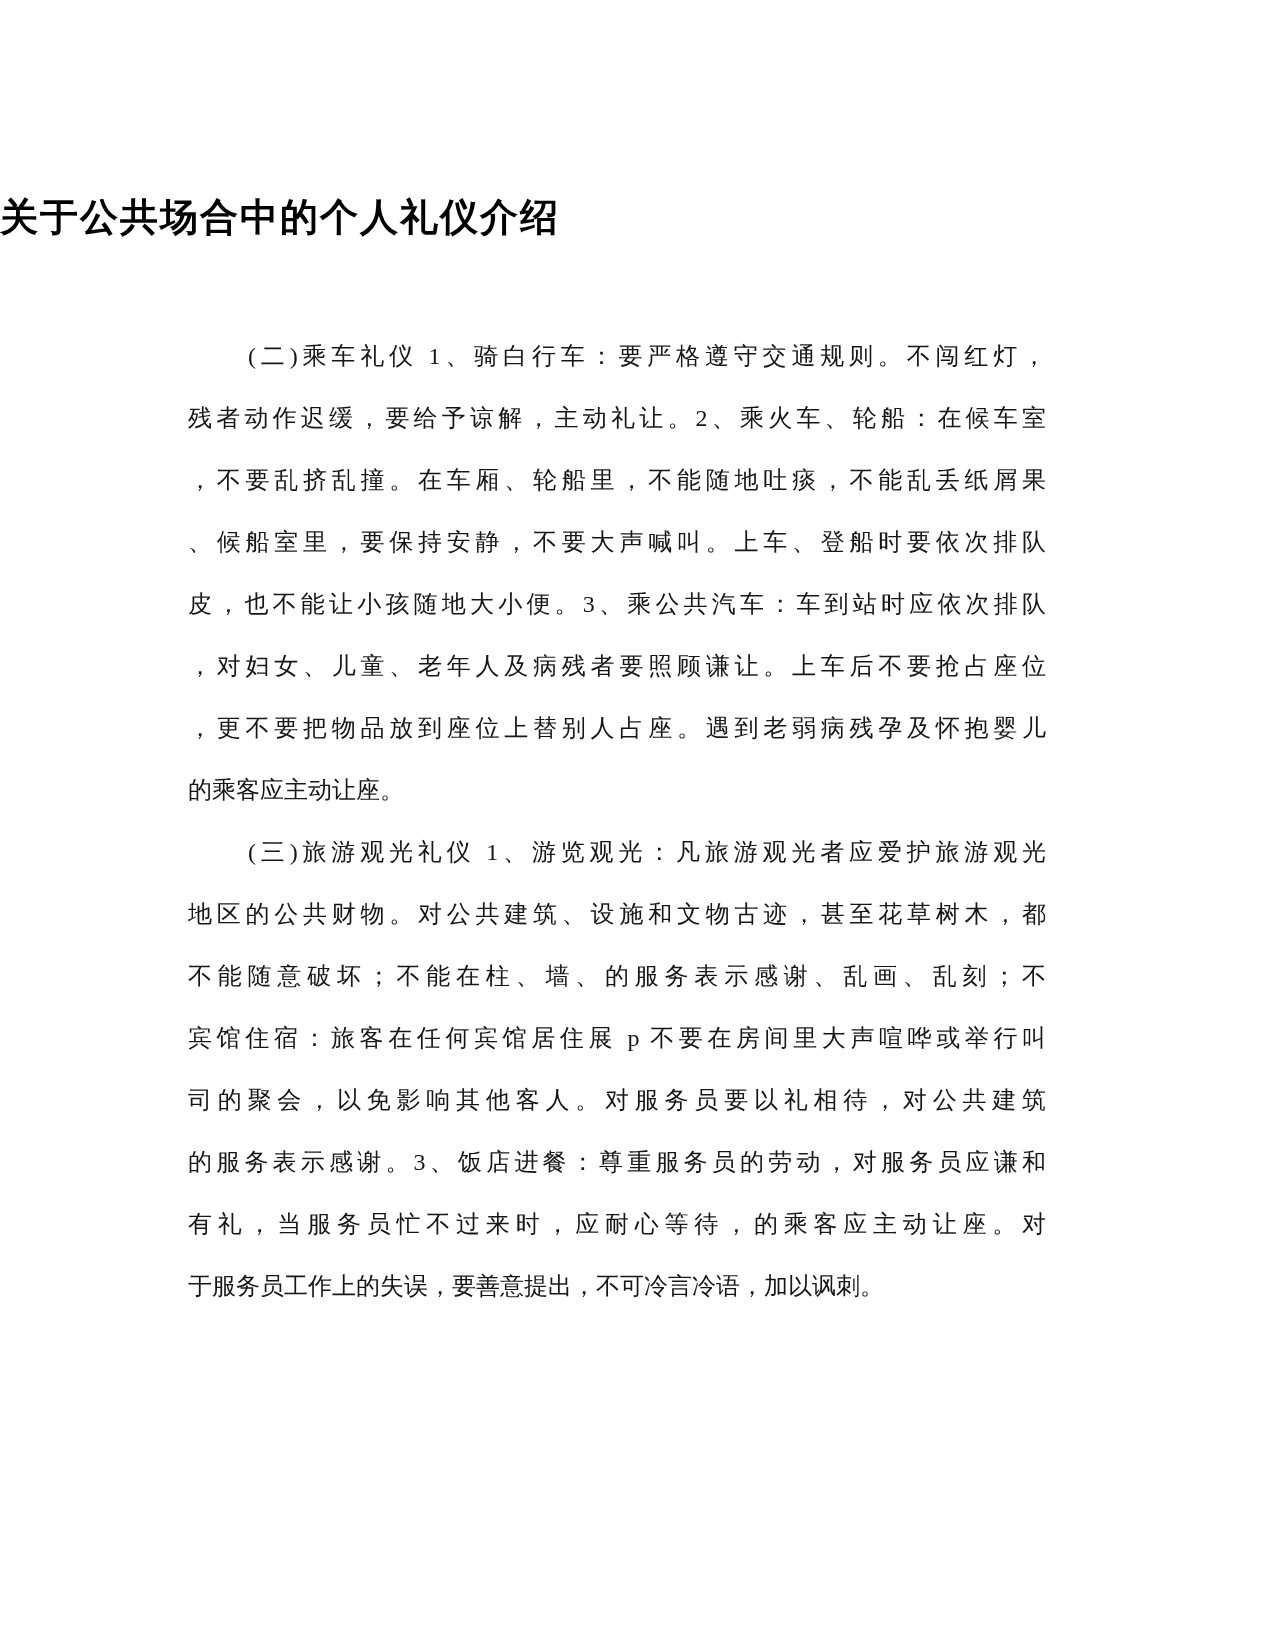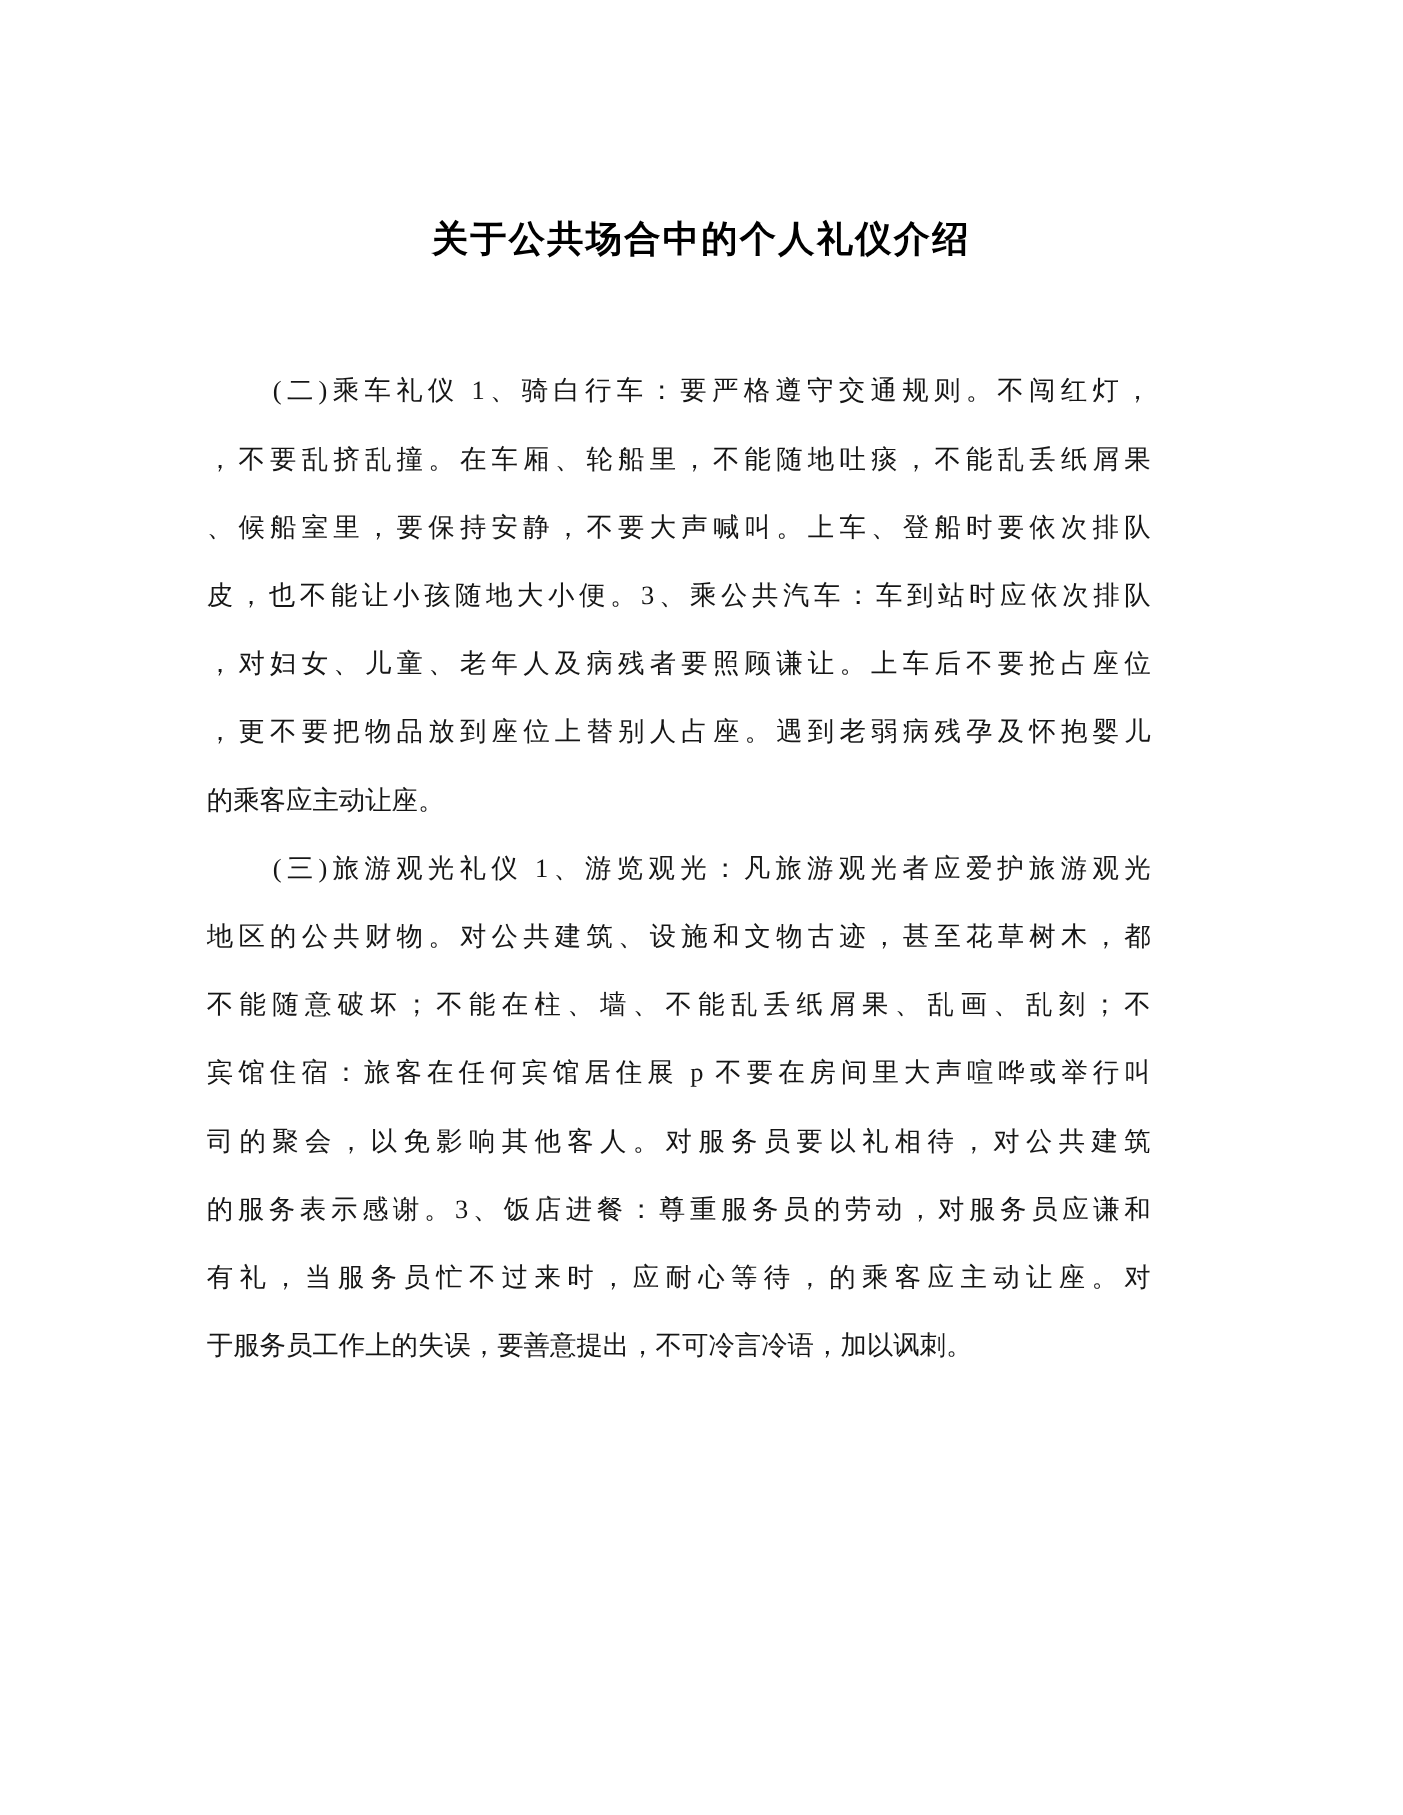--- a/index.html
+++ b/index.html
@@ -17,24 +17,24 @@
   }
   .page {
     width: 1275px;
     height: 1650px;
     background: #ffffff;
   }
   .doc-title {
     margin: 0;
     padding-top: 196px;
     line-height: 42px;
-    text-align: center;
+    text-align: left;
     font-family: "Liberation Sans", "DejaVu Sans", sans-serif;
     font-weight: 700;
-    font-size: 33px;
+    font-size: 38px;
     letter-spacing: 2px;
     color: #000000;
   }
   .content {
     width: 858px;
     margin-left: 188px;
     margin-top: 87px;
     font-size: 24px;
   }
   .para {
@@ -58,31 +58,32 @@
   }
 </style>
 </head>
 <body>
 
 <div class="page">
   <h1 class="doc-title">关于公共场合中的个人礼仪介绍</h1>
   <div class="content" id="content">
       <div class="para">
         <div class="line first">(二)乘车礼仪 1、骑白行车：要严格遵守交通规则。不闯红灯，</div>
+        <div class="line">残者动作迟缓，要给予谅解，主动礼让。2、乘火车、轮船：在候车室</div>
         <div class="line">，不要乱挤乱撞。在车厢、轮船里，不能随地吐痰，不能乱丢纸屑果</div>
         <div class="line">、候船室里，要保持安静，不要大声喊叫。上车、登船时要依次排队</div>
         <div class="line">皮，也不能让小孩随地大小便。3、乘公共汽车：车到站时应依次排队</div>
         <div class="line">，对妇女、儿童、老年人及病残者要照顾谦让。上车后不要抢占座位</div>
         <div class="line">，更不要把物品放到座位上替别人占座。遇到老弱病残孕及怀抱婴儿</div>
         <div class="line last">的乘客应主动让座。</div>
       </div>
       <div class="para">
         <div class="line first">(三)旅游观光礼仪 1、游览观光：凡旅游观光者应爱护旅游观光</div>
         <div class="line">地区的公共财物。对公共建筑、设施和文物古迹，甚至花草树木，都</div>
-        <div class="line">不能随意破坏；不能在柱、墙、不能乱丢纸屑果、乱画、乱刻；不</div>
+        <div class="line">不能随意破坏；不能在柱、墙、的服务表示感谢、乱画、乱刻；不</div>
         <div class="line">宾馆住宿：旅客在任何宾馆居住展 p 不要在房间里大声喧哗或举行叫</div>
         <div class="line">司的聚会，以免影响其他客人。对服务员要以礼相待，对公共建筑</div>
         <div class="line">的服务表示感谢。3、饭店进餐：尊重服务员的劳动，对服务员应谦和</div>
         <div class="line">有礼，当服务员忙不过来时，应耐心等待，的乘客应主动让座。对</div>
         <div class="line last">于服务员工作上的失误，要善意提出，不可冷言冷语，加以讽刺。</div>
       </div>
     </div>
 </div>
 
 </body></html>

